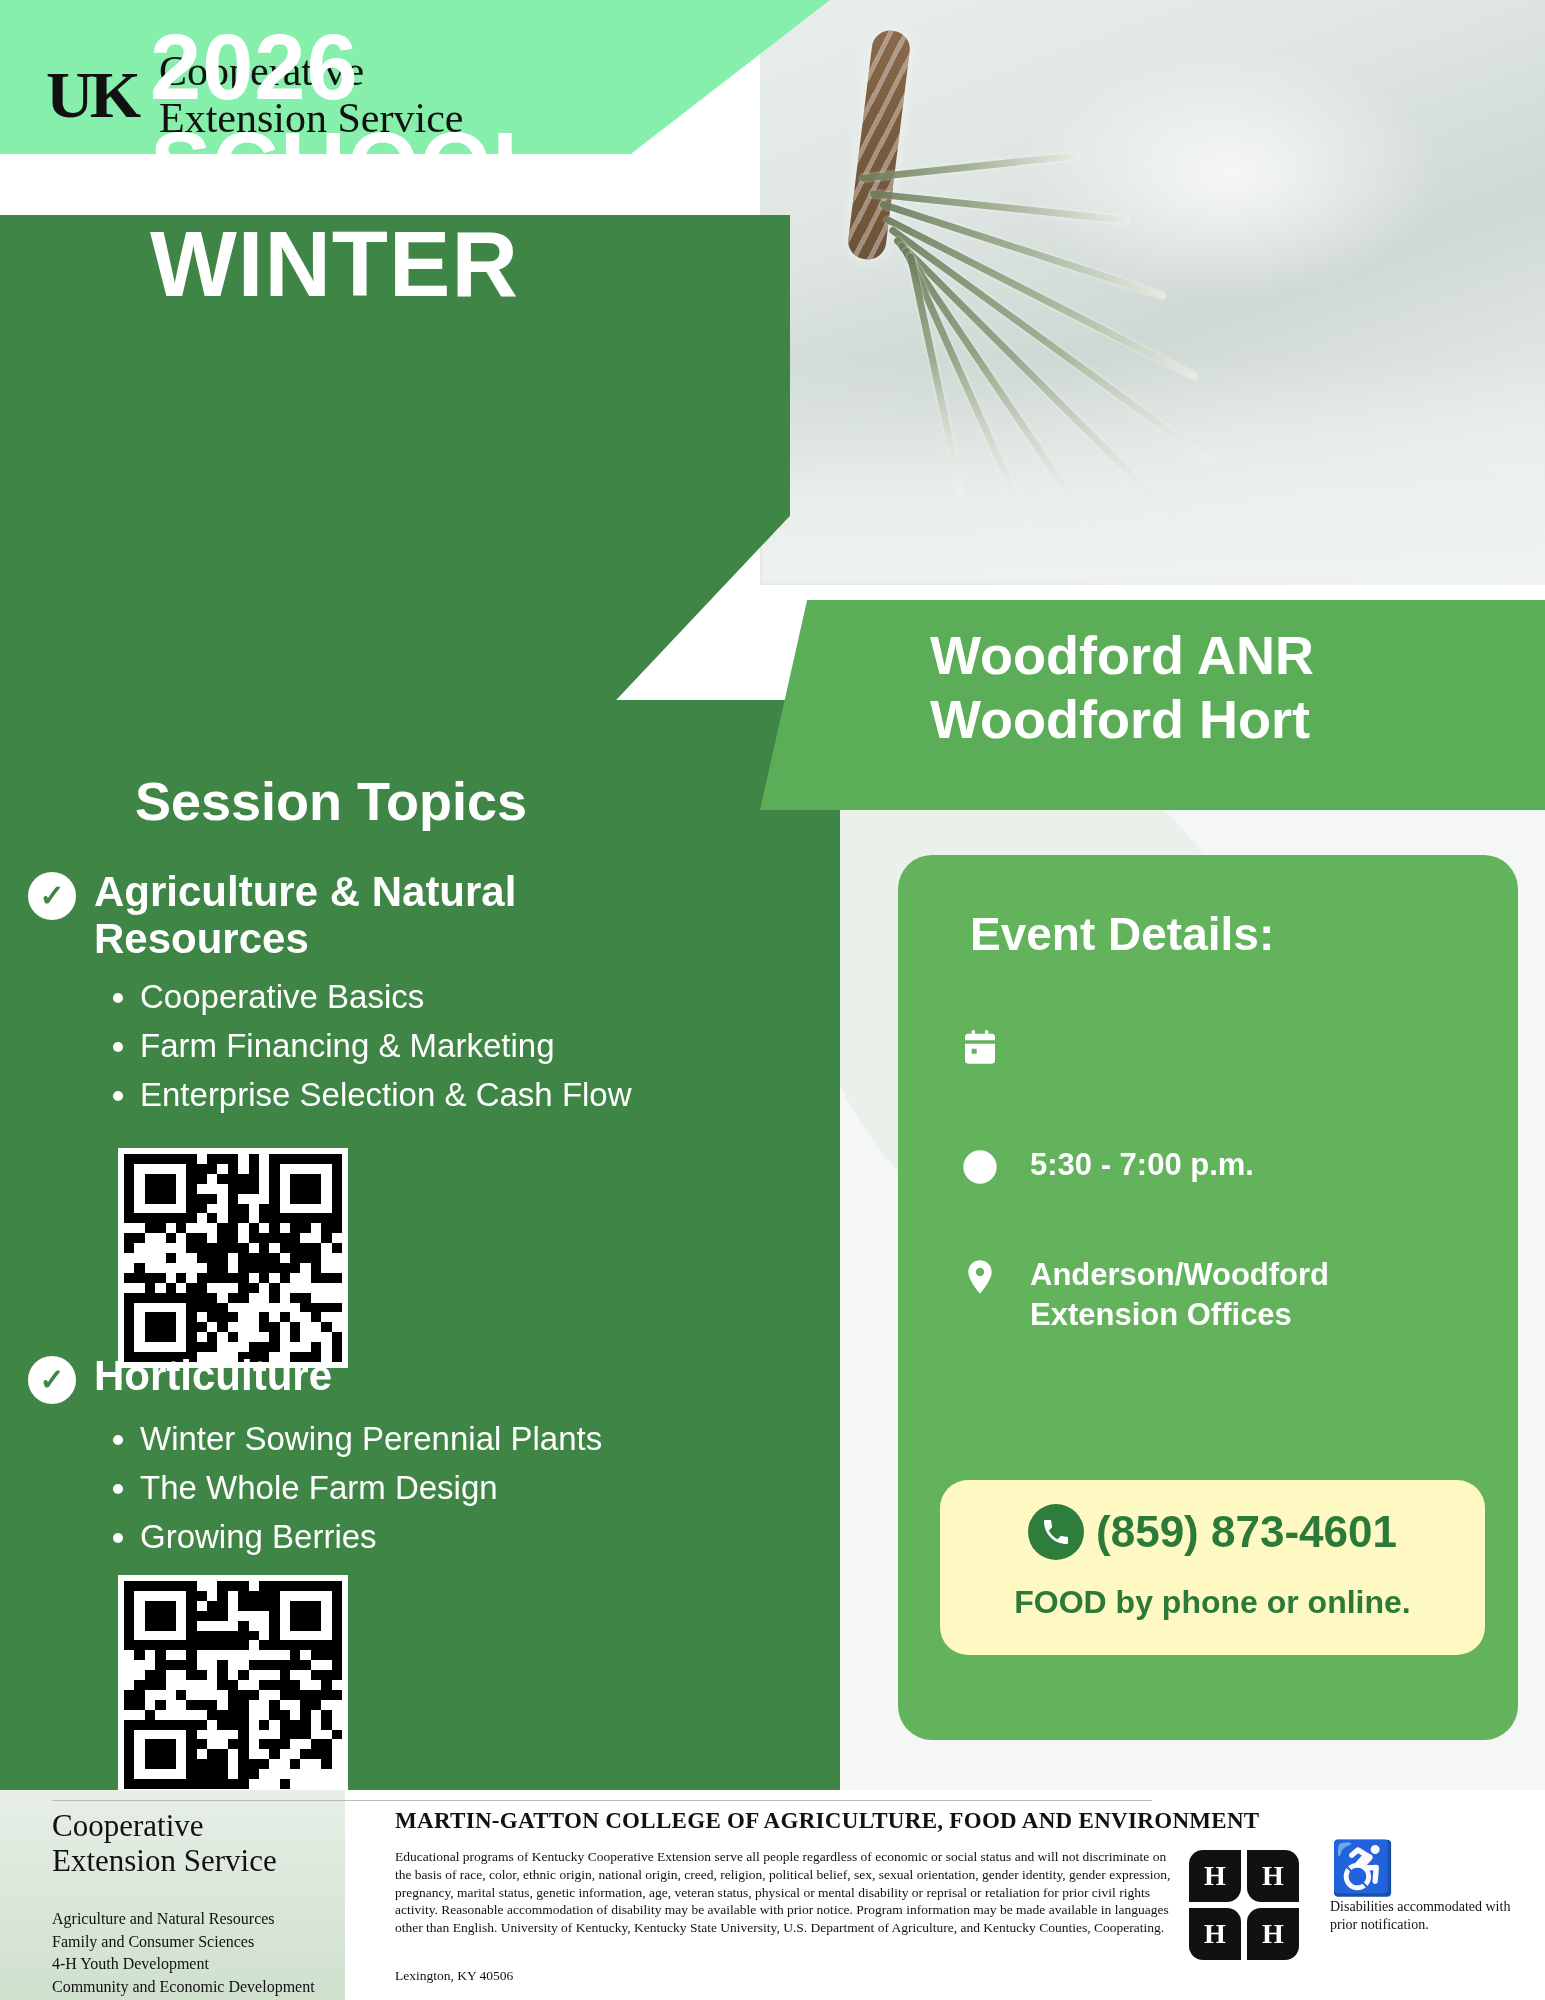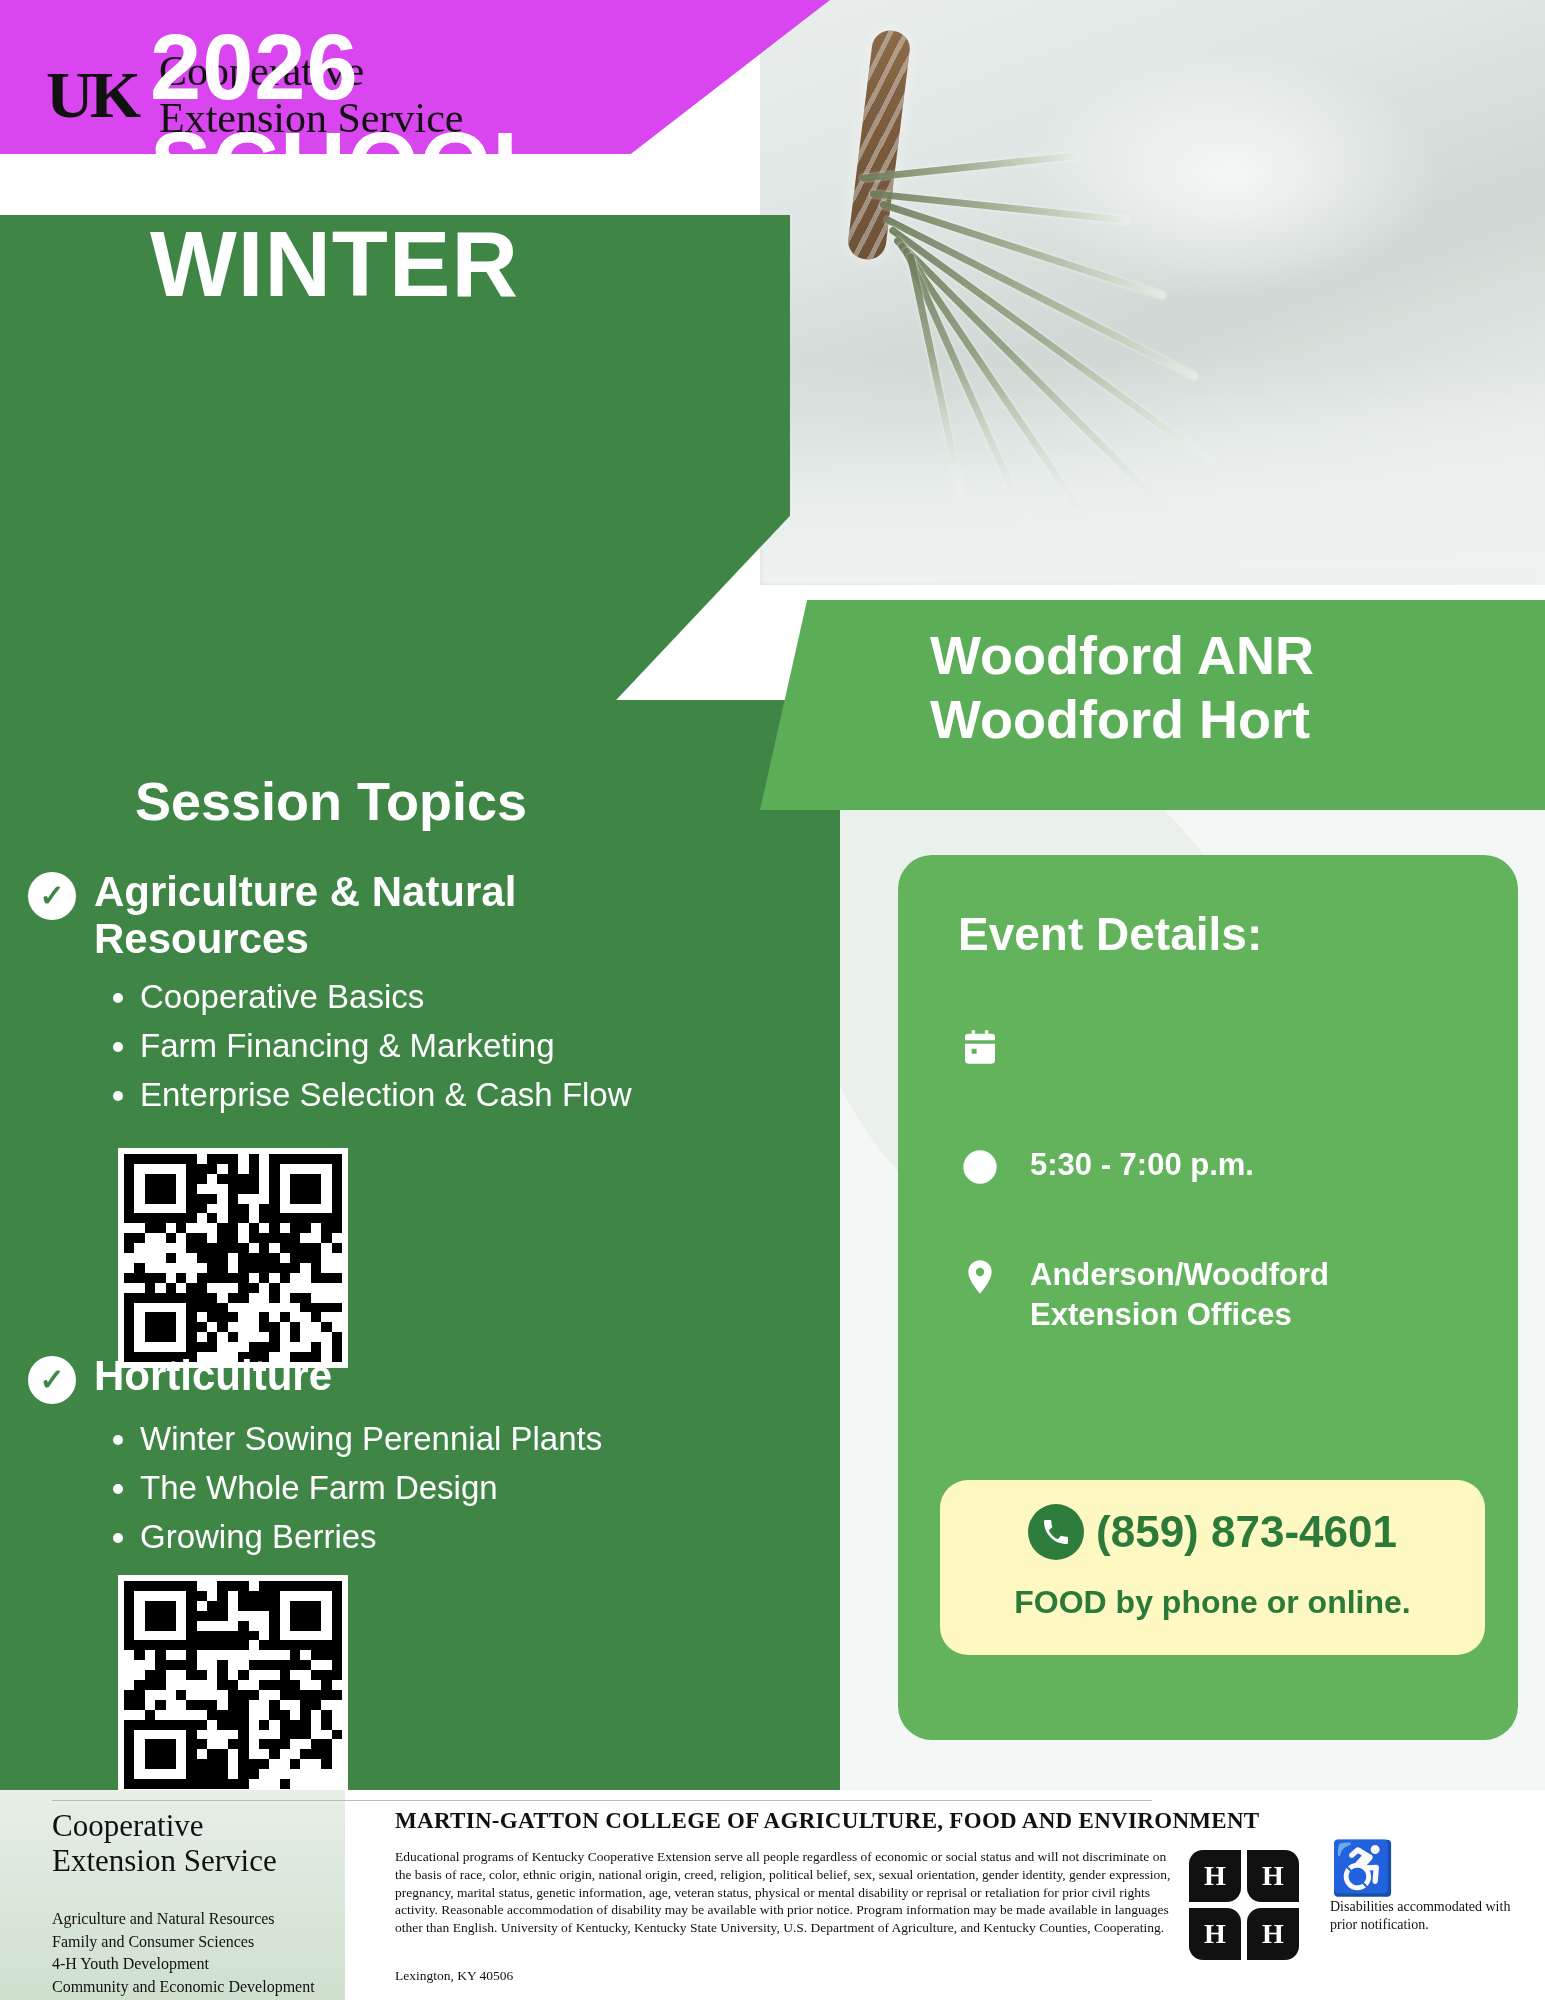--- a/index.html
+++ b/index.html
@@ -52,21 +52,21 @@
   }
   .blur-bot {
     position:absolute; left:0; bottom:0; width:100%; height:230px;
     background: linear-gradient(180deg, rgba(255,255,255,0) 0%, rgba(236,241,239,.85) 60%, #eef2f0 100%);
     filter: blur(2px);
   }
 
   
   .header-band {
     position: absolute; left: 0; top: 0; width: 830px; height: 154px;
-    background: #d946ef;
+    background: #86efac;
     clip-path: polygon(0 0, 100% 0, 76% 100%, 0 100%);
     z-index: 4;
   }
   .uk-logo {
     position: absolute; left: 46px; top: 48px;
     display: flex; align-items: center; gap: 22px;
   }
   .uk-mark {
     font-family: "Liberation Serif", serif;
     font-weight: bold;
@@ -175,21 +175,21 @@
   .qr .grid i { background: #000; }
 
   
   .details-card {
     position: absolute; left: 898px; top: 855px; width: 620px; height: 885px;
     background: #62b35c;
     border-radius: 34px;
     z-index: 6;
   }
   .details-title {
-    position: absolute; left: 60px; top: 52px;
+    position: absolute; left: 72px; top: 52px;
     color: #fff; font-weight: bold; font-size: 46px;
   }
   .detail-row {
     position: absolute; display: flex; align-items: flex-start; gap: 28px;
     color: #fff; font-weight: bold; font-size: 31px; line-height: 1.3;
   }
   .detail-icon {
     flex: 0 0 auto; width: 44px; height: 44px;
     display: flex; align-items: center; justify-content: center;
   }

